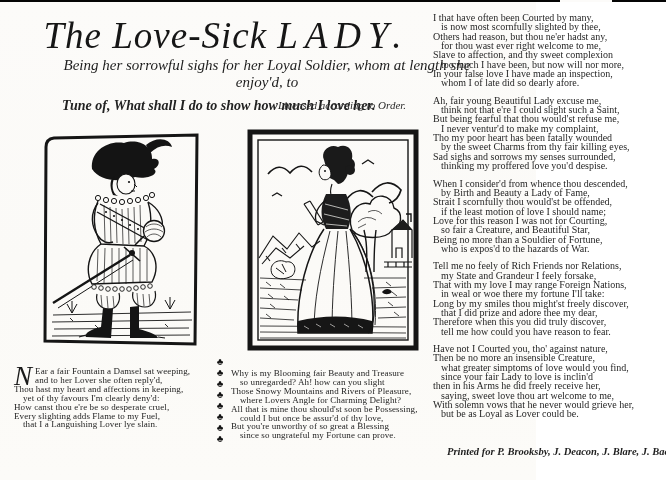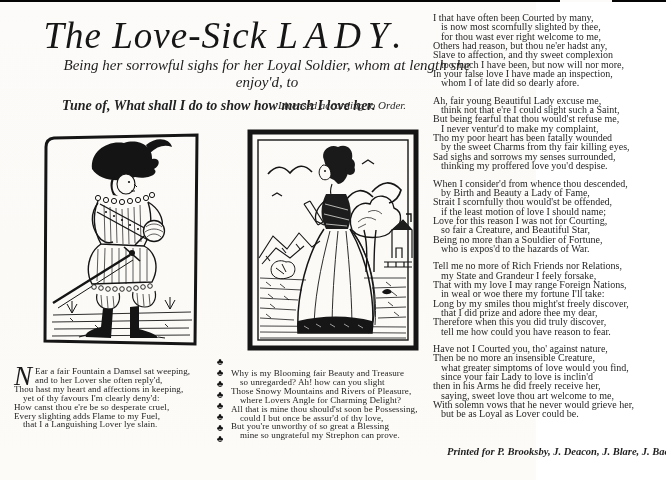--- a/index.html
+++ b/index.html
@@ -323,30 +323,30 @@
 
   <div class="middle-stanza verse">
     <div id="middle-lines">
         <div class="vline">Why is my Blooming fair Beauty and Treasure</div>
         <div class="vline ind">so unregarded? Ah! how can you slight</div>
         <div class="vline">Those Snowy Mountains and Rivers of Pleasure,</div>
         <div class="vline ind">where Lovers Angle for Charming Delight?</div>
         <div class="vline">All that is mine thou should'st soon be Possessing,</div>
         <div class="vline ind">could I but once be assur'd of thy love,</div>
         <div class="vline">But you're unworthy of so great a Blessing</div>
-        <div class="vline ind">mine so ungrateful my Strephon can prove.</div>
+        <div class="vline ind">since so ungrateful my Fortune can prove.</div>
       </div>
   </div>
 
   <div class="right-column" id="right-column-stanzas">
       <div class="stanza">
         <div class="vline">I that have often been Courted by many,</div>
         <div class="vline ind">is now most scornfully slighted by thee,</div>
+        <div class="vline">Others had reason, but thou ne'er hadst any,</div>
         <div class="vline ind">for thou wast ever right welcome to me,</div>
-        <div class="vline">Others had reason, but thou ne'er hadst any,</div>
         <div class="vline">Slave to affection, and thy sweet complexion</div>
         <div class="vline ind">too much I have been, but now will nor more,</div>
         <div class="vline">In your false love I have made an inspection,</div>
         <div class="vline ind">whom I of late did so dearly afore.</div>
       </div>
       <div class="stanza">
         <div class="vline">Ah, fair young Beautiful Lady excuse me,</div>
         <div class="vline ind">think not that e're I could slight such a Saint,</div>
         <div class="vline">But being fearful that thou would'st refuse me,</div>
         <div class="vline ind">I never ventur'd to make my complaint,</div>
@@ -359,21 +359,21 @@
         <div class="vline">When I consider'd from whence thou descended,</div>
         <div class="vline ind">by Birth and Beauty a Lady of Fame,</div>
         <div class="vline">Strait I scornfully thou would'st be offended,</div>
         <div class="vline ind">if the least motion of love I should name;</div>
         <div class="vline">Love for this reason I was not for Courting,</div>
         <div class="vline ind">so fair a Creature, and Beautiful Star,</div>
         <div class="vline">Being no more than a Souldier of Fortune,</div>
         <div class="vline ind">who is expos'd to the hazards of War.</div>
       </div>
       <div class="stanza">
-        <div class="vline">Tell me no more of Rich Friends nor Relations,</div>
+        <div class="vline">Tell me no feely of Rich Friends nor Relations,</div>
         <div class="vline ind">my State and Grandeur I feely forsake,</div>
         <div class="vline">That with my love I may range Foreign Nations,</div>
         <div class="vline ind">in weal or woe there my fortune I'll take:</div>
         <div class="vline">Long by my smiles thou might'st freely discover,</div>
         <div class="vline ind">that I did prize and adore thee my dear,</div>
         <div class="vline">Therefore when this you did truly discover,</div>
         <div class="vline ind">tell me how could you have reason to fear.</div>
       </div>
       <div class="stanza">
         <div class="vline">Have not I Courted you, tho' against nature,</div>

